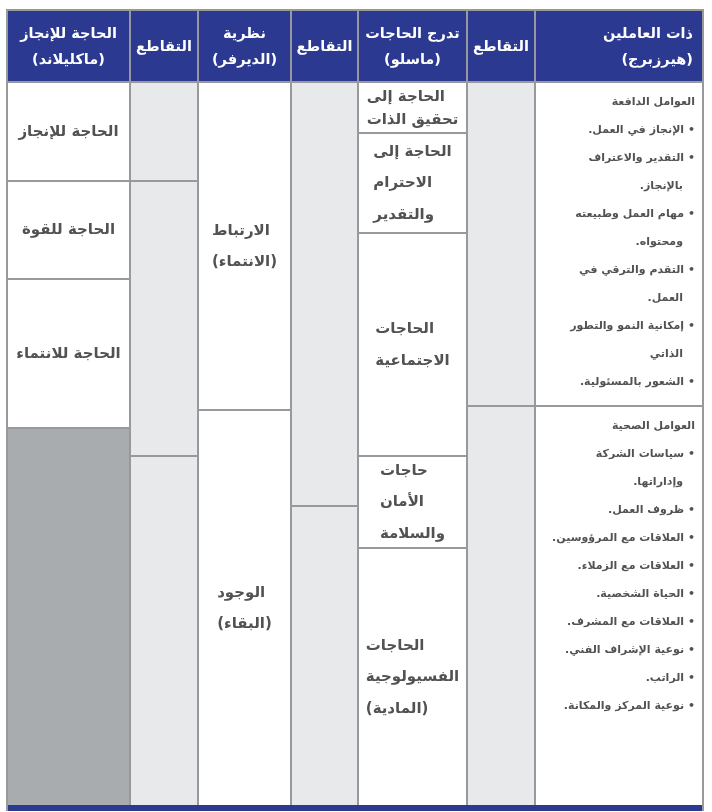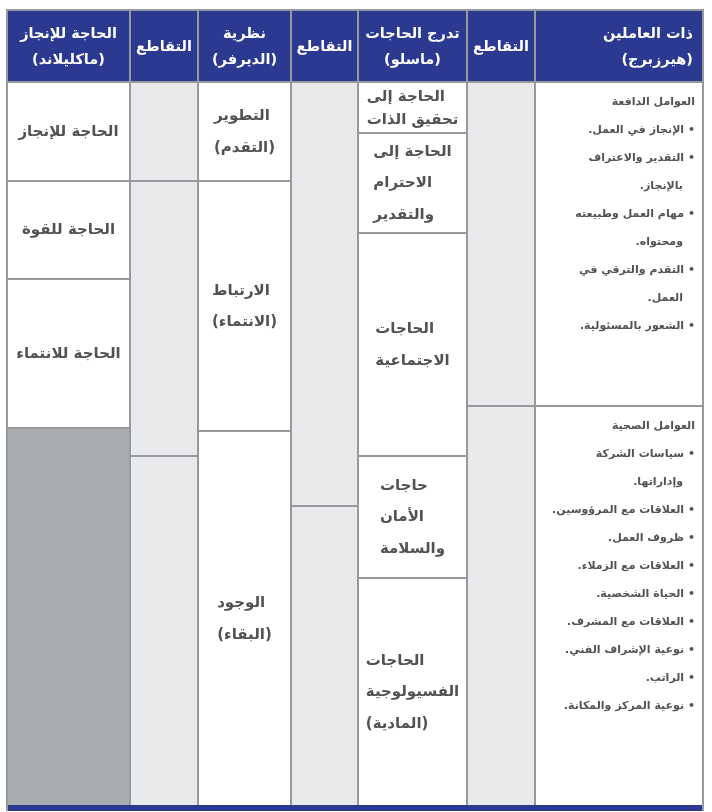--- a/index.html
+++ b/index.html
@@ -61,27 +61,28 @@
     <div class="grid">
 
       <div class="col">
         <div class="head head-right">ذات العاملين (هيرزبرج)</div>
         <div class="cell list-cell" style="height:322px">
           <div class="sec-heading">العوامل الدافعة</div>
           <div class="li">الإنجاز في العمل.</div>
           <div class="li">التقدير والاعتراف بالإنجاز.</div>
           <div class="li">مهام العمل وطبيعته ومحتواه.</div>
           <div class="li">التقدم والترقي في العمل.</div>
+          <div class="li">إمكانية النمو والتطور الذاتي</div>
           <div class="li">الشعور بالمسئولية.</div>
         </div>
         <div class="cell list-cell grow">
           <div class="sec-heading">العوامل الصحية</div>
           <div class="li">سياسات الشركة وإداراتها.</div>
+          <div class="li">ظروف العمل.</div>
           <div class="li">العلاقات مع المرؤوسين.</div>
-          <div class="li">ظروف العمل.</div>
           <div class="li">العلاقات مع الزملاء.</div>
           <div class="li">الحياة الشخصية.</div>
           <div class="li">العلاقات مع المشرف.</div>
           <div class="li">نوعية الإشراف الفني.</div>
           <div class="li">الراتب.</div>
           <div class="li">نوعية المركز والمكانة.</div>
         </div>
       </div>
 
       <div class="col col-intersect">
@@ -93,40 +94,38 @@
       <div class="col">
         <div class="head">تدرج الحاجات
 (ماسلو)</div>
         <div class="cell tight" style="height:49px">الحاجة إلى
 تحقيق الذات</div>
         <div class="cell" style="height:100px">الحاجة إلى
 الاحترام
 والتقدير</div>
         <div class="cell" style="height:223px">الحاجات
 الاجتماعية</div>
-        <div class="cell" style="height:122px">حاجات
+        <div class="cell" style="height:92px">حاجات
 الأمان
 والسلامة</div>
         <div class="cell grow">الحاجات
 الفسيولوجية
 (المادية)</div>
       </div>
 
       <div class="col col-intersect">
         <div class="head">التقاطع</div>
         <div class="cell" style="height:422px"></div>
         <div class="cell grow"></div>
       </div>
 
       <div class="col">
         <div class="head">نظرية
 (الديرفر)</div>
-        <div class="cell" style="height:97px">التطوير
-(التقدم)</div>
-        <div class="cell" style="height:250px">الارتباط
+        <div class="cell" style="height:326px">الارتباط
 (الانتماء)</div>
         <div class="cell grow">الوجود
 (البقاء)</div>
       </div>
 
       <div class="col col-intersect">
         <div class="head">التقاطع</div>
         <div class="cell" style="height:97px"></div>
         <div class="cell" style="height:275px"></div>
         <div class="cell grow"></div>

